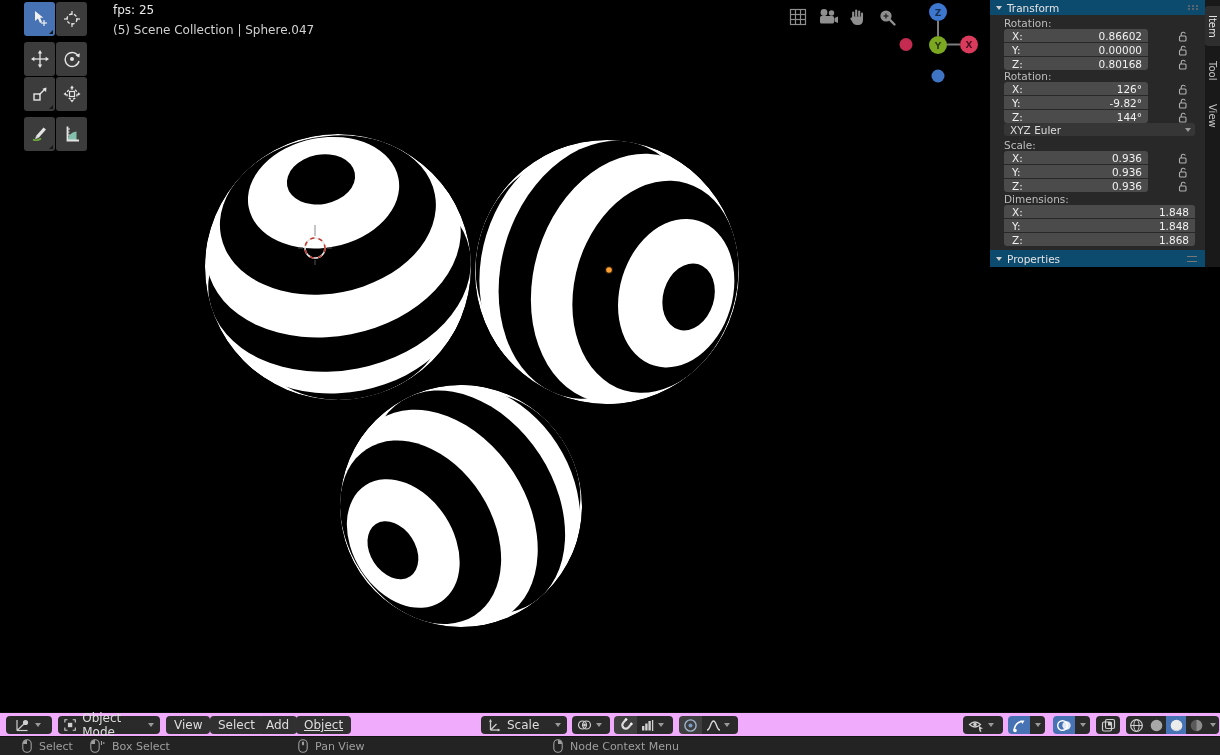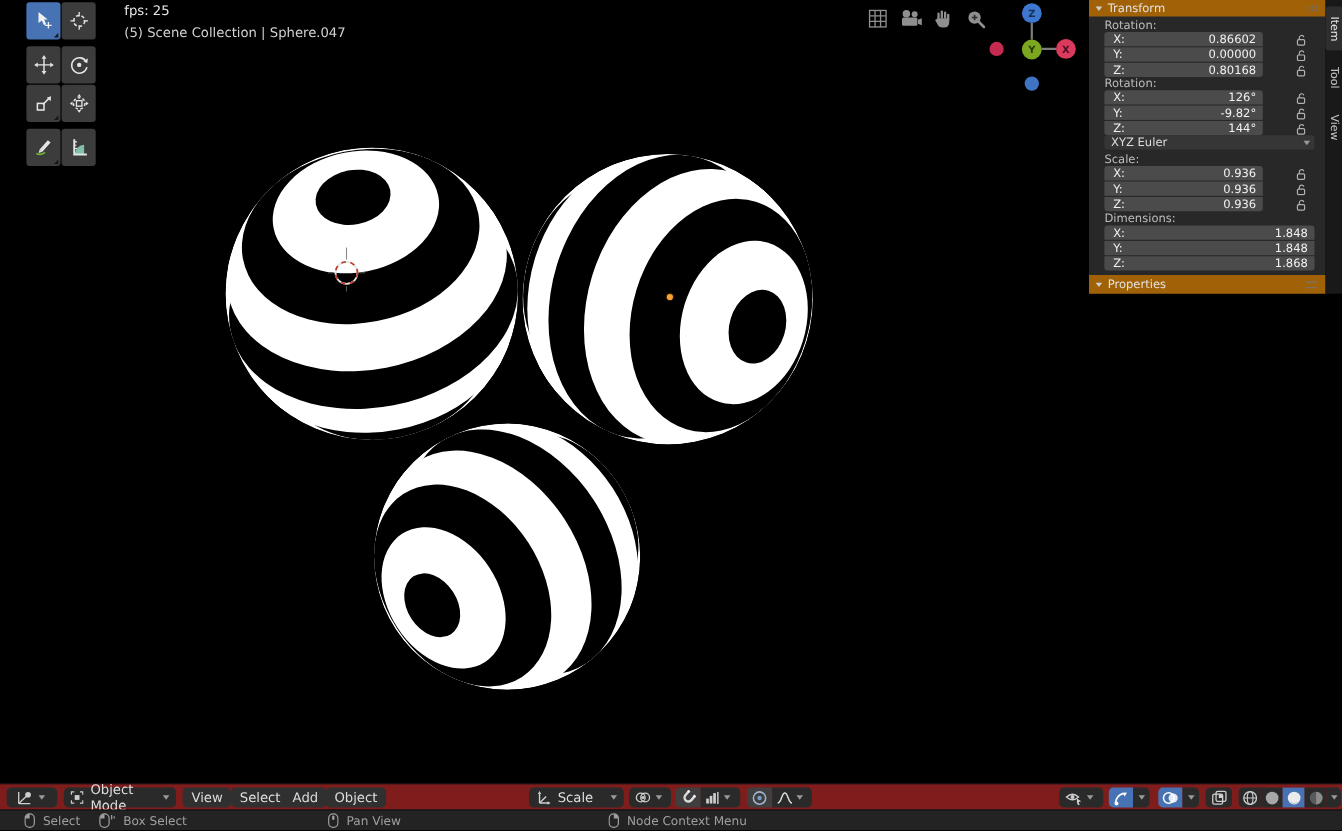--- a/index.html
+++ b/index.html
@@ -17,21 +17,21 @@
         display:flex;align-items:center;justify-content:center;}
   .tbtn.active{background:#4772b3;}
   .subtri{position:absolute;right:2px;bottom:2px;width:0;height:0;
           border-left:4px solid transparent;border-bottom:4px solid #161616;}
 
   
   .ovicon{position:absolute;top:8px;}
 
   
   .sidebar{left:990px;top:0;width:215px;height:267px;background:#282828;font-size:10.5px;color:#c6c6c6;}
-  .pheader{position:absolute;left:0;width:100%;height:15px;background:#a16207;display:flex;align-items:center;}
+  .pheader{position:absolute;left:0;width:100%;height:15px;background:#0c4a6e;display:flex;align-items:center;}
   .chv{width:0;height:0;border-left:3.5px solid transparent;border-right:3.5px solid transparent;border-top:4px solid #cfcfcf;display:inline-block;}
   .chvdn{width:0;height:0;border-left:3.5px solid transparent;border-right:3.5px solid transparent;border-top:4px solid #9a9a9a;display:inline-block;}
   .seclabel{position:absolute;left:14px;color:#bdbdbd;}
   .fieldblock{position:absolute;left:14px;}
   .frow{position:relative;width:144px;height:13px;background:#4b4b4b;margin-bottom:1px;
         display:flex;align-items:center;color:#f1f1f1;}
   .frow.wide{width:191px;}
   .frow .ax{margin-left:8px;}
   .frow .val{margin-left:auto;margin-right:6px;}
   .fieldblock .frow:first-child{border-radius:3px 3px 0 0;}
@@ -46,21 +46,21 @@
   .dragdots i{width:2px;height:2px;background:#6f6f6f;border-radius:1px;}
   .eqhandle{margin-left:auto;margin-right:8px;width:10px;border-top:1px solid #777;border-bottom:1px solid #777;height:4px;}
 
   
   .tabstrip{left:1205px;top:0;width:15px;height:267px;background:#191919;}
   .vtab{position:absolute;left:0;width:15px;writing-mode:vertical-rl;text-align:center;
         font-size:10px;color:#c2c2c2;padding:0;}
   .vtab.active{background:#2e2e2e;border-radius:3px 0 0 3px;color:#e8e8e8;}
 
   
-  .header{left:0;top:712px;width:1220px;height:24px;background:#7f1d1d;border-top:1px solid #0e0e0e;box-sizing:border-box;}
+  .header{left:0;top:712px;width:1220px;height:24px;background:#f0abfc;border-top:1px solid #0e0e0e;box-sizing:border-box;}
   .hbtn{position:absolute;top:3px;height:18px;border-radius:4px;display:flex;align-items:center;
         font-size:12px;color:#dedede;background:#303030;padding:0 8px;box-sizing:border-box;}
   .hdrop{background:#2a2a2a;}
   .toggle{padding:0;justify-content:center;}
   .blue{background:#4772b3;}
   .grpL{border-radius:4px 0 0 4px;}
   .grpM{border-radius:0;}
   .grpR{border-radius:0 4px 4px 0;}
 
   
@@ -456,21 +456,21 @@
     </div>
     <div class="hbtn" style="left:166px;">
         <span>View</span>
       </div>
     <div class="hbtn" style="left:210px;">
         <span>Select</span>
       </div>
     <div class="hbtn" style="left:258px;">
         <span>Add</span>
       </div>
-    <div class="hbtn" style="left:296px;">
+    <div class="hbtn" style="left:296px;text-decoration:underline;">
         <span>Object</span>
       </div>
 
     <div class="hbtn hdrop" style="left:481px;width:86px;padding:0 6px;">
       <svg width="14" height="14" viewBox="0 0 14 14">
         <g stroke="#cfcfcf" stroke-width="1.3">
             <line x1="3.5" y1="12" x2="3.5" y2="3"></line>
             <line x1="3.5" y1="12" x2="12" y2="12"></line>
             <line x1="3.5" y1="12" x2="9.5" y2="6"></line>
           </g>

